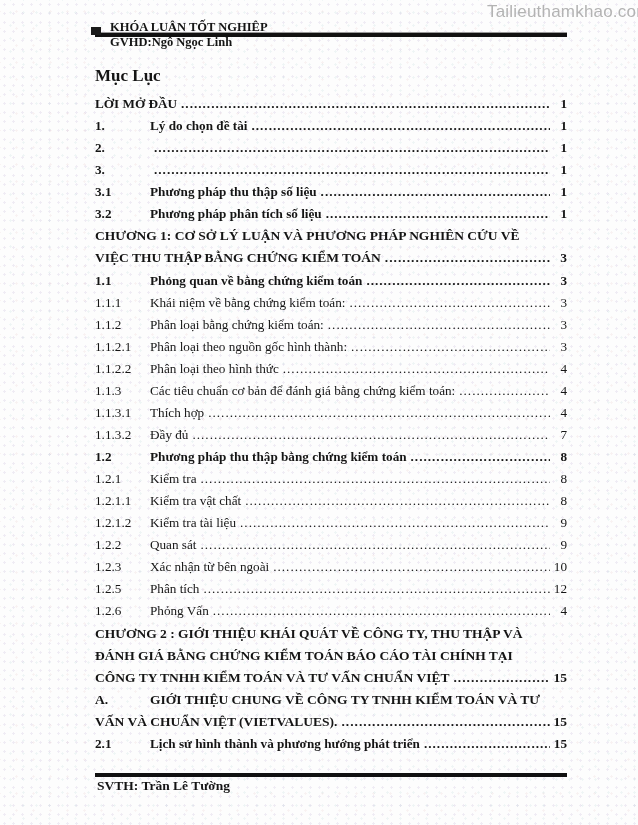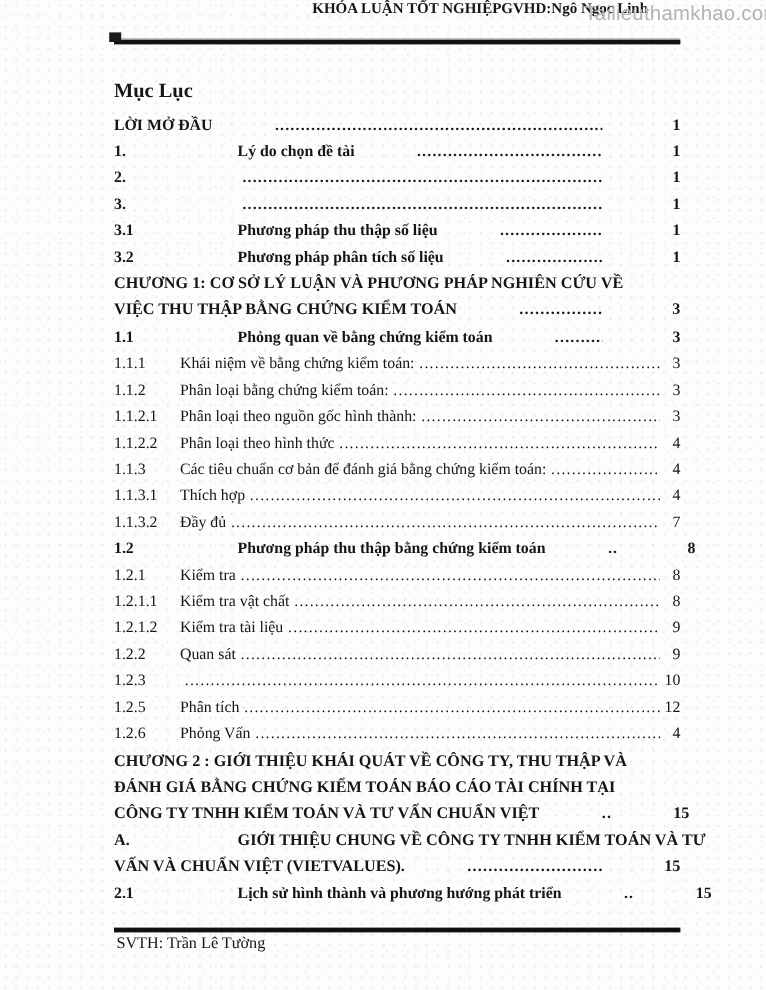--- a/index.html
+++ b/index.html
@@ -28,24 +28,25 @@
     background-position: 0 0, 4px 6px, 8px 3px;
   }
   .watermark {
     position: absolute; top: 2px; left: 487px;
     font-family: "Liberation Sans", "DejaVu Sans", sans-serif;
     font-size: 17px; color: var(--watermark);
     letter-spacing: 0.2px;
     z-index: 5;
   }
   .header {
-    position: absolute; top: 0; left: 110px; width: 430px;
-    display: flex; justify-content: flex-end;
+    position: absolute; top: 20px; left: 110px; width: 430px;
+    display: flex; justify-content: center;
     font-weight: bold; font-size: 12.5px;
     white-space: nowrap;
+    flex-direction: column;
   }
   .header-rule {
     position: absolute; top: 32px; left: 95px; width: 472px; height: 5px;
     background: linear-gradient(to bottom, #999 1px, var(--rule) 1px);
   }
   .scan-artifact {
     position: absolute; left: 91px; top: 27px; width: 10px; height: 8px;
     background: #1b1b1b;
   }
   .doc-title {
@@ -55,41 +56,41 @@
   }
   .toc {
     position: absolute; top: 93px; left: 95px; width: 472px;
     font-size: 13.2px;
   }
   .toc-row {
     display: flex; align-items: baseline;
     height: 22.07px; line-height: 22.07px;
     white-space: nowrap;
   }
-  .toc-row.bold { font-weight: bold; gap: 48px; }
+  .toc-row.bold { font-weight: bold; }
   .toc-row.heading { font-weight: bold; font-size: 13.5px; align-items: flex-end; }
   .toc-num { flex: 0 0 55px; }
   .toc-text { flex: 0 0 auto; }
   .leader {
     flex: 1 1 0; min-width: 8px;
     overflow: hidden; white-space: nowrap;
     margin: 0 3px 0 4px;
   }
   .leader::after {
     content: "............................................................................................................................................................";
     letter-spacing: 1px;
   }
   .toc-page { flex: 0 0 auto; min-width: 14px; text-align: right; }
   .footer-rule {
     position: absolute; top: 773px; left: 95px; width: 472px; height: 4px;
     background: var(--rule);
   }
   .footer-text {
     position: absolute; top: 778px; left: 97px;
-    font-weight: normal; font-size: 13.5px;
+    font-weight: bold; font-size: 13.5px;
   }
 </style>
 </head>
 <body>
 
 <div class="paper"></div>
 
 <span class="watermark">Tailieuthamkhao.com</span>
 
 <div class="header">
@@ -216,20 +217,21 @@
       <span class="toc-page">9</span>
     </div>
     <div class="toc-row">
       <span class="toc-num">1.2.2</span>
       <span class="toc-text">Quan sát</span>
       <span class="leader"></span>
       <span class="toc-page">9</span>
     </div>
     <div class="toc-row">
       <span class="toc-num">1.2.3</span>
+      <span class="toc-text">Xác nhận từ bên ngoài</span>
       <span class="leader"></span>
       <span class="toc-page">10</span>
     </div>
     <div class="toc-row">
       <span class="toc-num">1.2.5</span>
       <span class="toc-text">Phân tích</span>
       <span class="leader"></span>
       <span class="toc-page">12</span>
     </div>
     <div class="toc-row">

